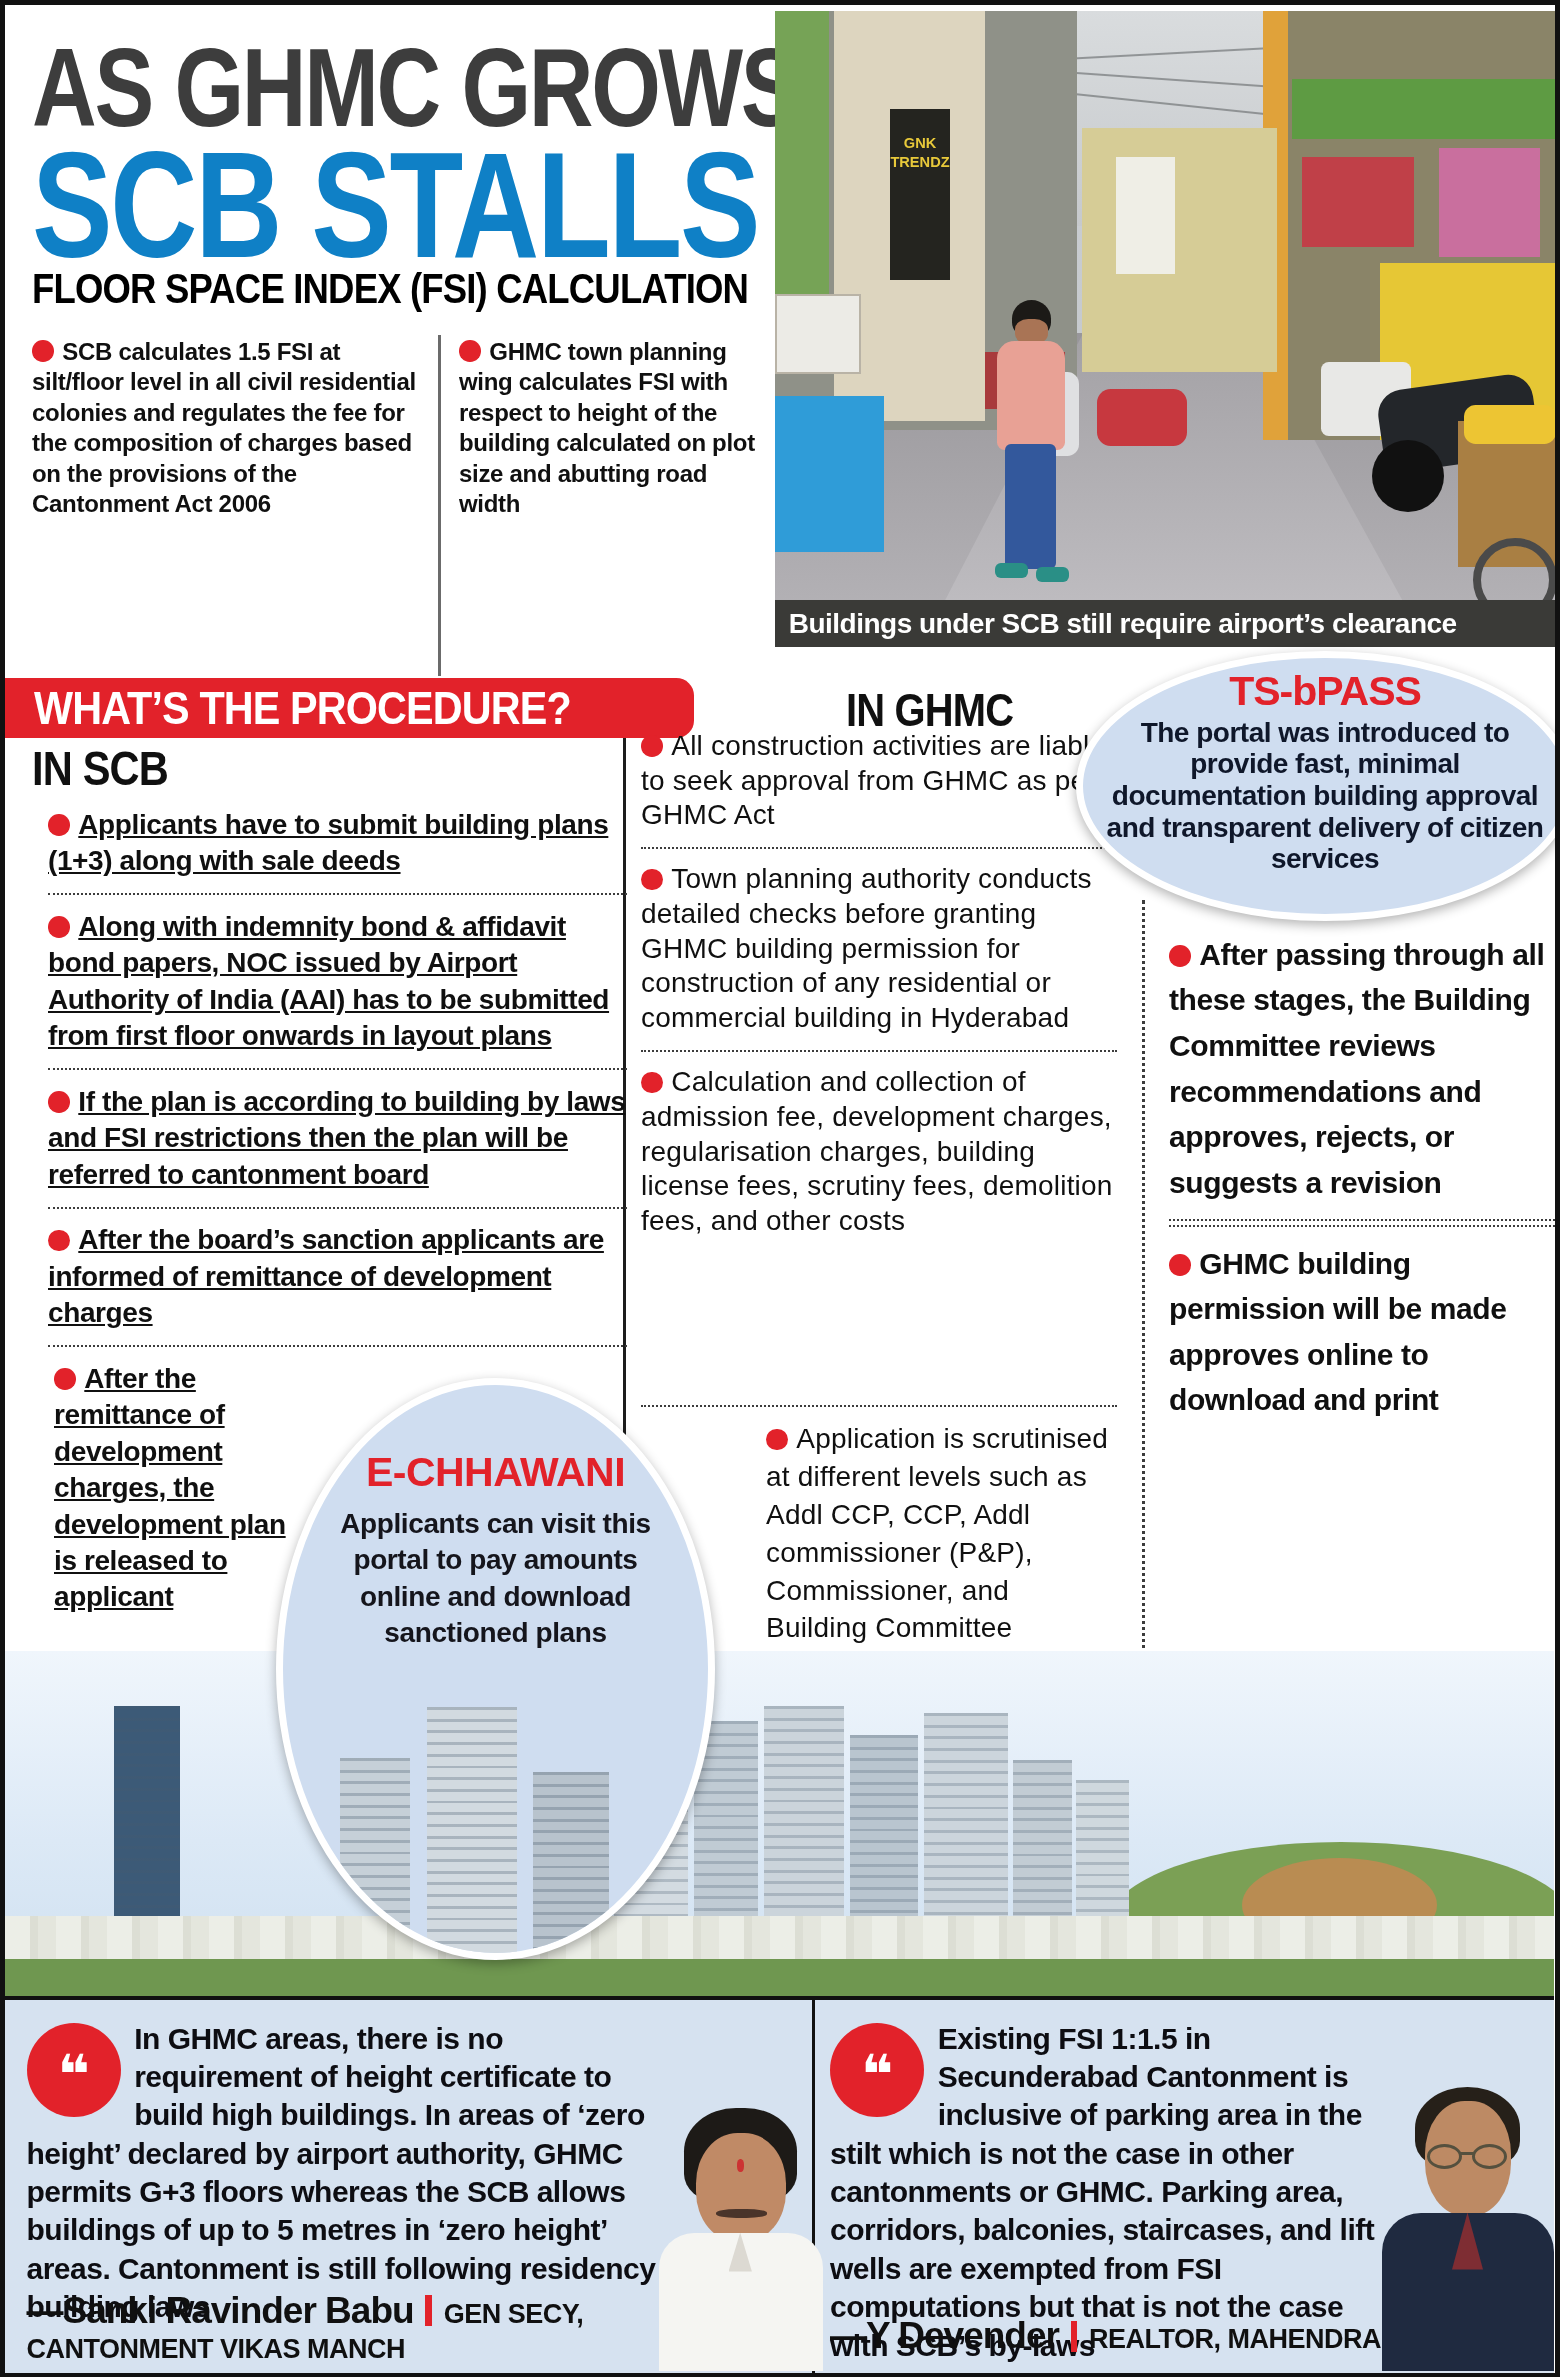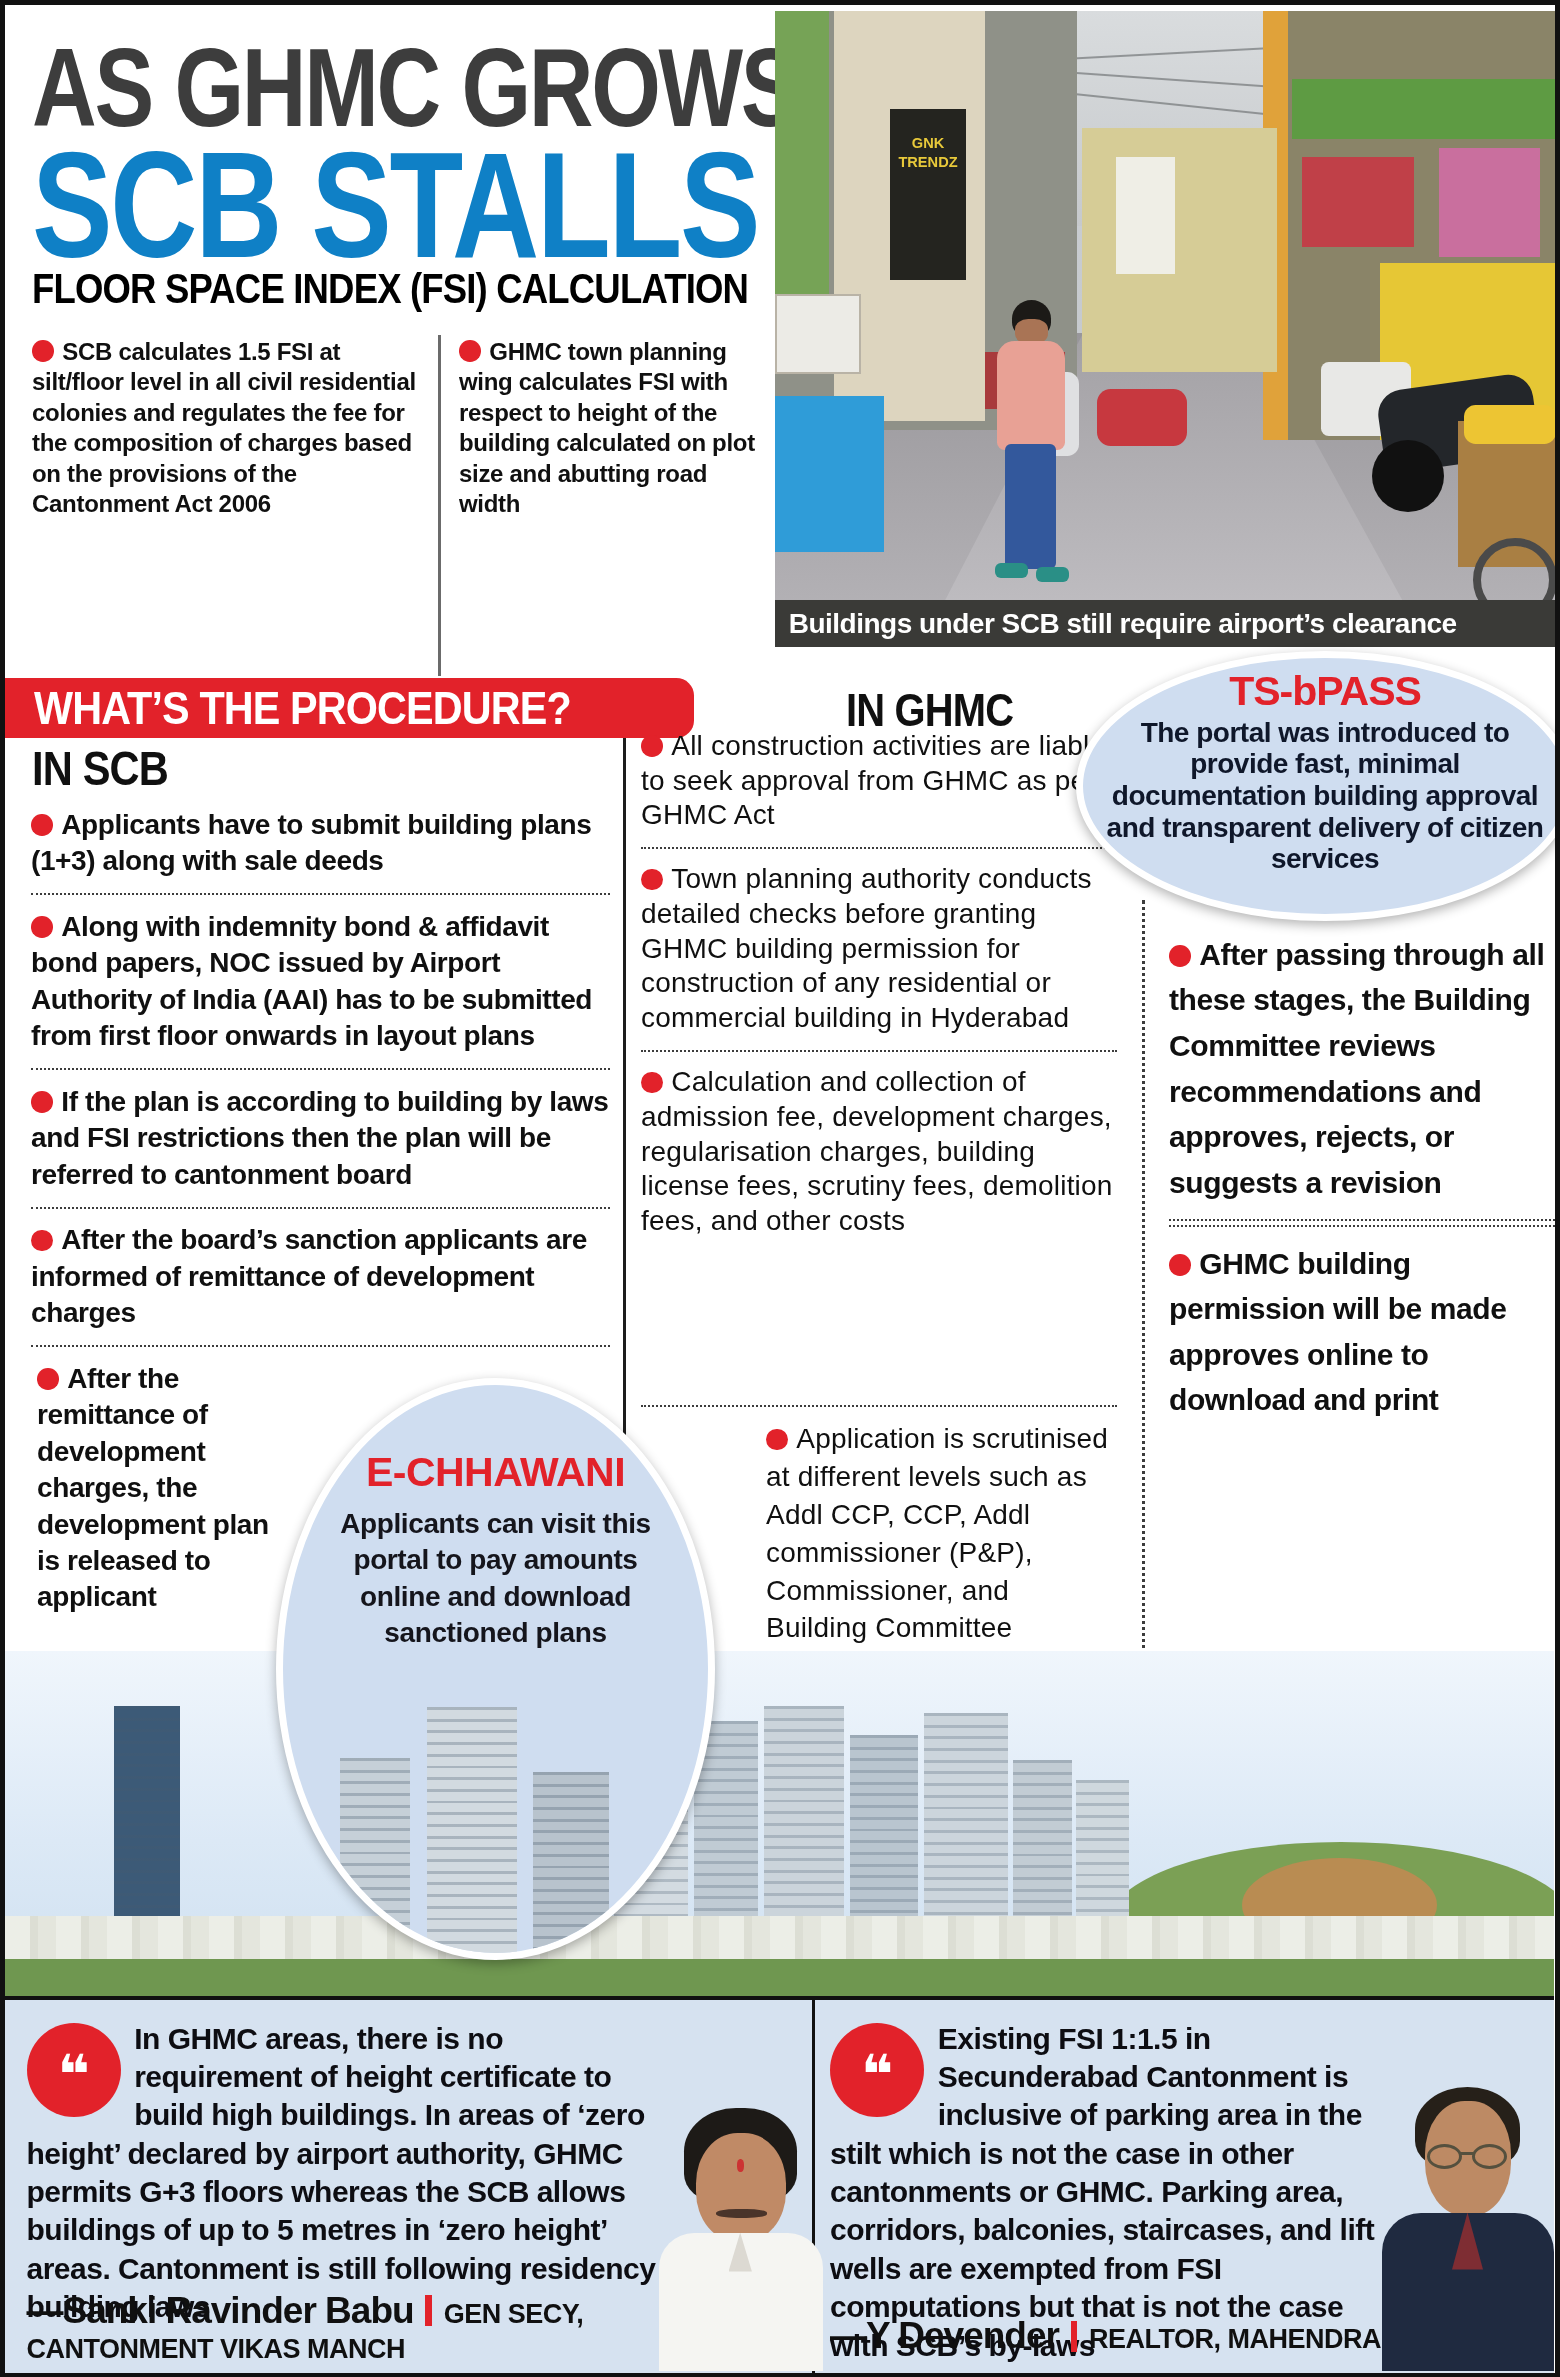--- a/index.html
+++ b/index.html
@@ -44,21 +44,21 @@
   
   .banner{left:0; top:673px; width:689px; height:60px; background:var(--red); border-radius:0 17.6px 17.6px 0;}
   .banner span{margin-left:29px; line-height:60px; font-size:47px; color:#fff; letter-spacing:-1px; transform:scaleX(.88);}
   .ghmc-head{left:841px; top:677px; font-size:47px; letter-spacing:-1px; transform:scaleX(.85);}
   .scb-head{left:27px; top:735px; font-size:49px; letter-spacing:-1px; transform:scaleX(.85);}
 
   
   .col{line-height:1.3;}
   .bullet{margin:0; padding:9.8px 0;}
   .sep{border-top:2.9px dotted #3c3c3c; height:0; margin:3.9px 0;}
-  .col-scb{left:26px; top:792px; width:579px; font-size:28px; font-weight:bold; letter-spacing:-0.4px;}
+  .col-scb{left:43px; top:792px; width:579px; font-size:28px; font-weight:bold; letter-spacing:-0.4px;text-decoration:underline;}
   .col-ghmc{left:636px; top:714px; width:476px; font-size:28px; letter-spacing:0.2px; line-height:1.24;}
   .col-right{left:1164px; top:917px; width:386px; font-size:30px; font-weight:bold; letter-spacing:-0.4px; line-height:1.52;}
   .b-narrow{width:261px;margin-left:6px;}
   .b-indent{margin-left:125px; width:343px; line-height:1.35;}
   .vline-solid{left:618px; top:733px; width:2.9px; height:913px; background:#1c1c1c;}
   .vline-dot{left:1137px; top:895px; width:0; height:858px; border-left:3.9px dotted #3c3c3c;}
 
   
   .bigcircle{border-radius:50%; background:var(--circle); border:7.8px solid #fff; box-shadow:0 3.9px 11.7px rgba(0,0,0,.3); text-align:center; overflow:hidden;}
   .ts{left:1071px; top:646px; width:484px; height:256px;}
@@ -116,21 +116,21 @@
   <figure class="abs street" style="margin:0;">
     <div class="sky"></div>
     <div class="wire" style="left:59px;top:68px;width:683px;transform:rotate(4deg);"></div>
     <div class="wire" style="left:117px;top:39px;width:644px;transform:rotate(-3deg);"></div>
     <div class="wire" style="left:293px;top:107px;width:488px;transform:rotate(6deg);"></div>
     <div class="road"></div>
     <div class="road-c"></div>
     <div class="bldgL">
       <div class="blk" style="left:0;top:0;width:54px;height:332px;background:#76a356;"></div>
       <div class="blk" style="left:59px;top:0;width:151px;height:410px;background:#ddd5bf;"></div>
-      <div class="blk sign-gnk" style="left:115px;top:98px;width:76px;height:146px;background:#24241f;"><span>GNK TRENDZ</span></div>
+      <div class="blk sign-gnk" style="left:115px;top:98px;width:60px;height:146px;background:#24241f;"><span>GNK TRENDZ</span></div>
       <div class="blk" style="left:0;top:283px;width:86px;height:80px;background:#ecebe6;border:2.9px solid #b9b3a6;box-sizing:border-box;"></div>
       <div class="blk" style="left:210px;top:341px;width:80px;height:57px;background:#a83a3c;"></div>
       <div class="blk" style="left:0;top:385px;width:109px;height:156px;background:#2f9cd8;"></div>
     </div>
     <div class="bldgR">
       <div class="blk" style="left:29px;top:68px;width:267px;height:60px;background:#5e9b43;"></div>
       <div class="blk" style="left:39px;top:146px;width:112px;height:90px;background:#c04048;"></div>
       <div class="blk" style="left:176px;top:137px;width:101px;height:109px;background:#c96f9e;"></div>
       <div class="blk" style="left:117px;top:252px;width:179px;height:177px;background:#e6c735;"></div>
       <div class="blk" style="left:0;top:0;width:25px;height:429px;background:#e0a23a;"></div>

